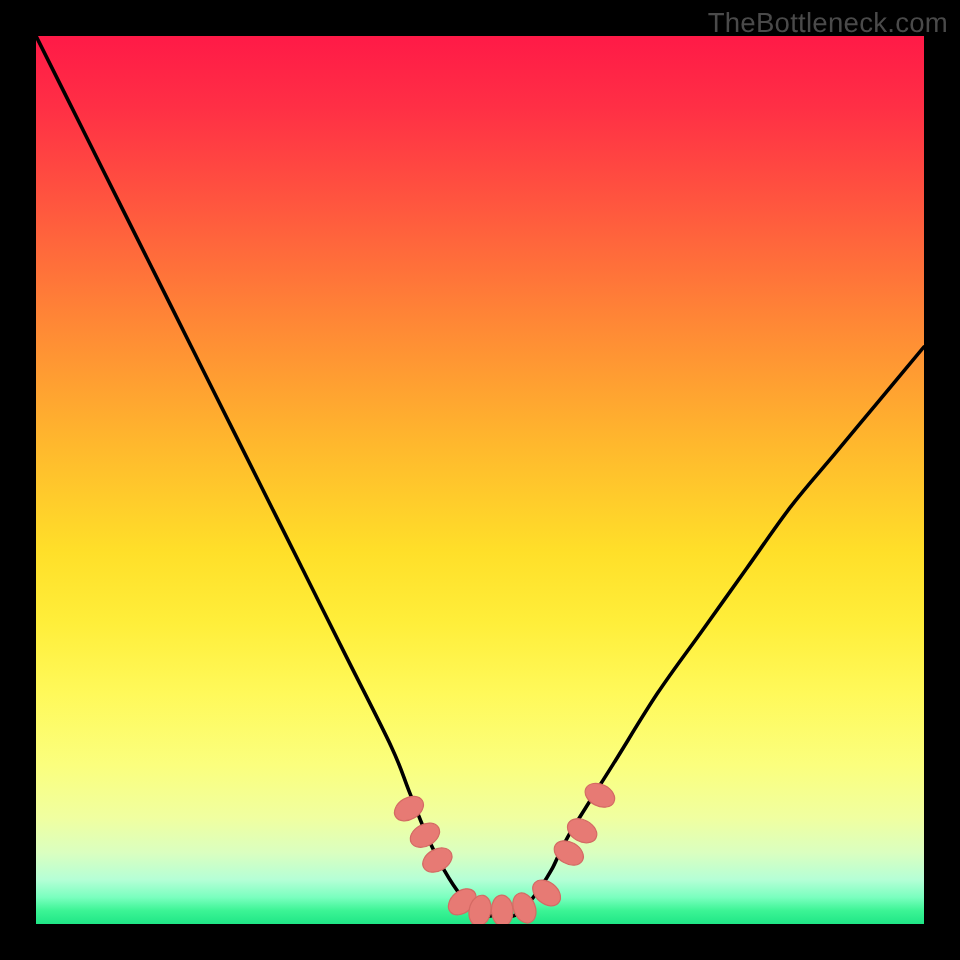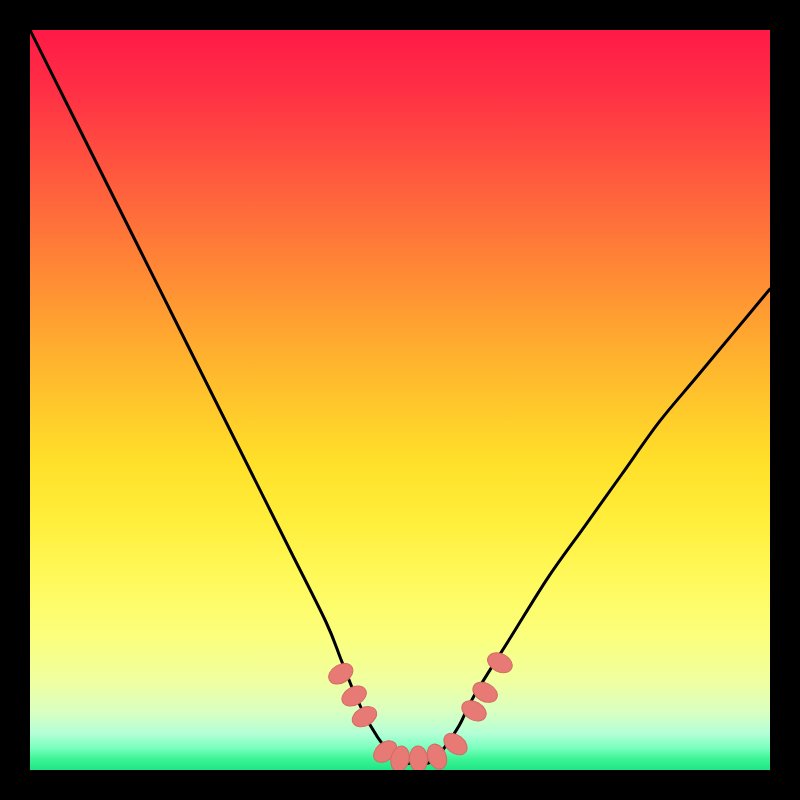--- a/index.html
+++ b/index.html
@@ -57,20 +57,21 @@
     font-size: 23px;
     font-weight: 400;
     letter-spacing: 0.2px;
     user-select: none;
   }
 </style>
 </head>
 <body>
 
 <div class="frame">
+  <div class="watermark">TheBottleneck.com</div>
   <div class="plot">
     <div class="gradient"></div>
     <svg class="curve" viewBox="0 0 740 740" preserveAspectRatio="none">
       <g id="curve-group">
           <path d="M 0.00 0.00 C 6.17 12.33, 24.67 49.33, 37.00 74.00 C 49.33 98.67, 61.67 123.33, 74.00 148.00 C 86.33 172.67, 98.67 197.33, 111.00 222.00 C 123.33 246.67, 135.67 271.33, 148.00 296.00 C 160.33 320.67, 172.67 345.33, 185.00 370.00 C 197.33 394.67, 209.67 419.33, 222.00 444.00 C 234.33 468.67, 246.67 493.33, 259.00 518.00 C 271.33 542.67, 287.37 573.50, 296.00 592.00 C 304.63 610.50, 305.87 616.67, 310.80 629.00 C 315.73 641.33, 320.67 654.90, 325.60 666.00 C 330.53 677.10, 335.47 686.97, 340.40 695.60 C 345.33 704.23, 350.27 711.63, 355.20 717.80 C 360.13 723.97, 365.07 730.13, 370.00 732.60 C 374.93 735.07, 379.87 732.60, 384.80 732.60 C 389.73 732.60, 394.67 735.07, 399.60 732.60 C 404.53 730.13, 409.47 723.97, 414.40 717.80 C 419.33 711.63, 424.27 704.23, 429.20 695.60 C 434.13 686.97, 435.37 680.80, 444.00 666.00 C 452.63 651.20, 468.67 626.53, 481.00 606.80 C 493.33 587.07, 505.67 566.10, 518.00 547.60 C 530.33 529.10, 542.67 513.07, 555.00 495.80 C 567.33 478.53, 579.67 461.27, 592.00 444.00 C 604.33 426.73, 616.67 408.23, 629.00 392.20 C 641.33 376.17, 653.67 362.60, 666.00 347.80 C 678.33 333.00, 690.67 318.20, 703.00 303.40 C 715.33 288.60, 733.83 266.40, 740.00 259.00" fill="none" stroke="#000000" stroke-width="3" stroke-linecap="round"></path>
         </g>
       <g id="marker-group">
           <ellipse cx="310.80" cy="643.80" rx="9" ry="13" fill="#e77a74" stroke="#d46a64" stroke-width="1" transform="rotate(59.0 310.80 643.80)"></ellipse>
           <ellipse cx="324.12" cy="666.00" rx="9" ry="13" fill="#e77a74" stroke="#d46a64" stroke-width="1" transform="rotate(61.1 324.12 666.00)"></ellipse>
           <ellipse cx="334.48" cy="686.72" rx="9" ry="13" fill="#e77a74" stroke="#d46a64" stroke-width="1" transform="rotate(60.8 334.48 686.72)"></ellipse>

